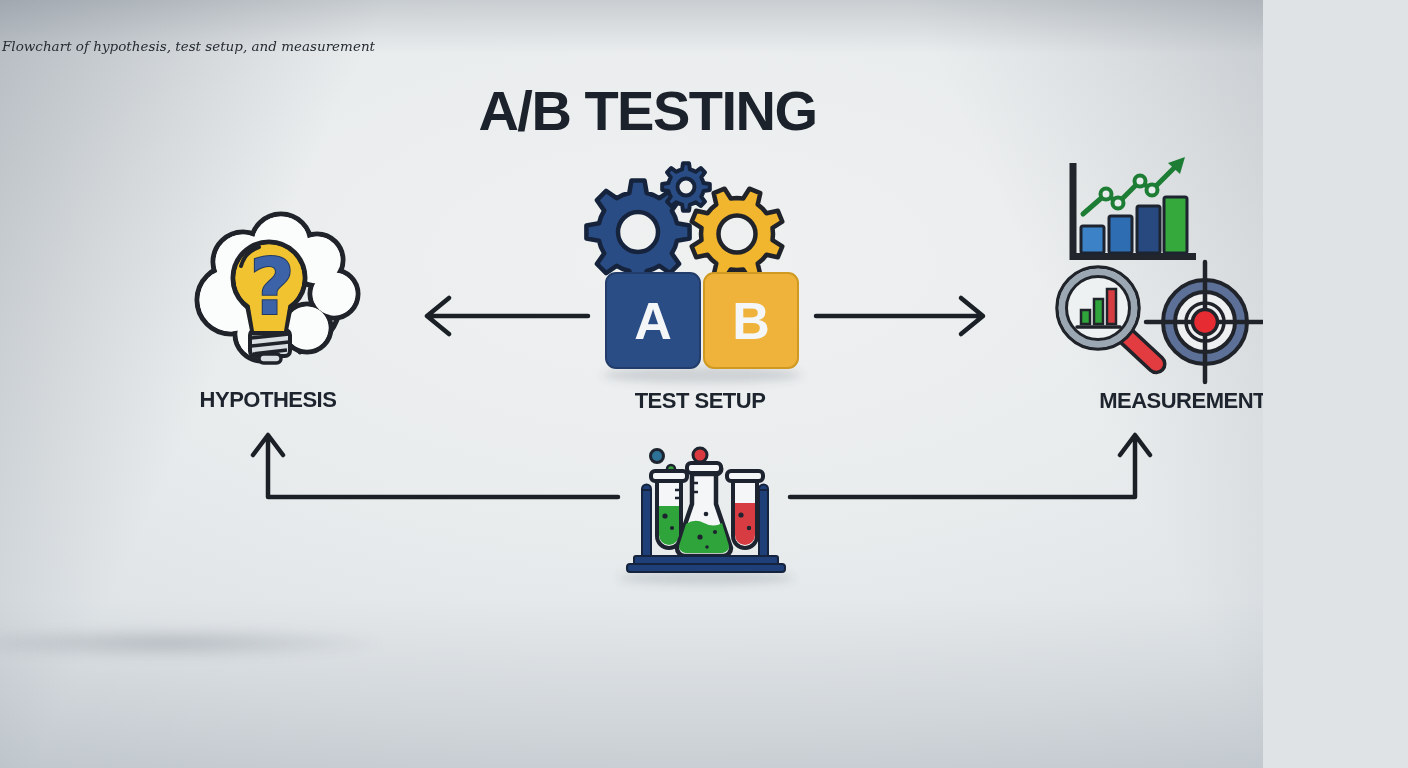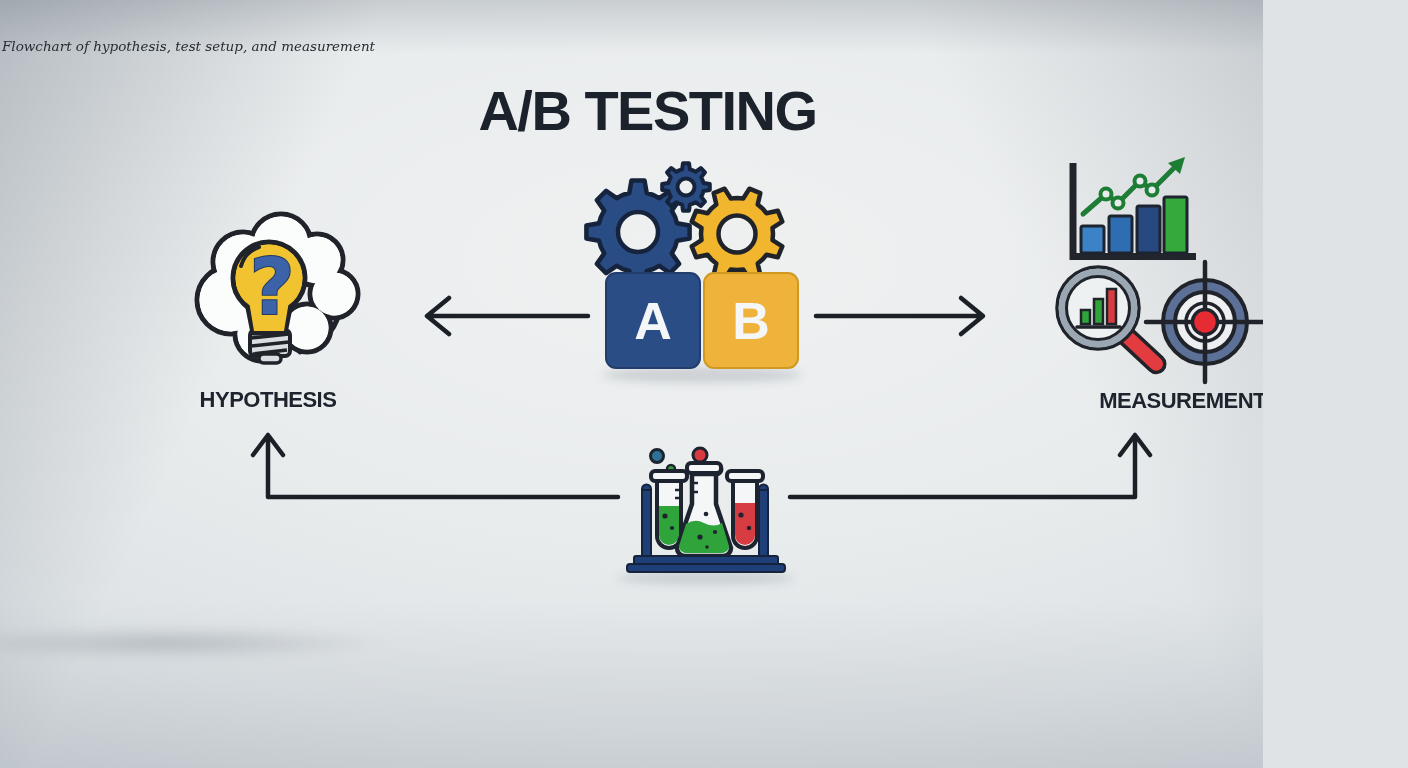--- a/index.html
+++ b/index.html
@@ -198,14 +198,15 @@
       <g fill="#1e3f77" stroke="#16233c" stroke-width="2">
         <rect x="634" y="556" width="144" height="9" rx="2"></rect>
         <rect x="627" y="564" width="158" height="8" rx="3"></rect>
       </g>
     </g>
   </svg>
 
   <div class="variant-letter letter-a">A</div>
   <div class="variant-letter letter-b">B</div>
   <div class="node-label label-hypothesis">HYPOTHESIS</div>
+  <div class="node-label label-test-setup">TEST SETUP</div>
   <div class="node-label label-measurement">MEASUREMENT</div>
 </div>
 
 </body></html>

